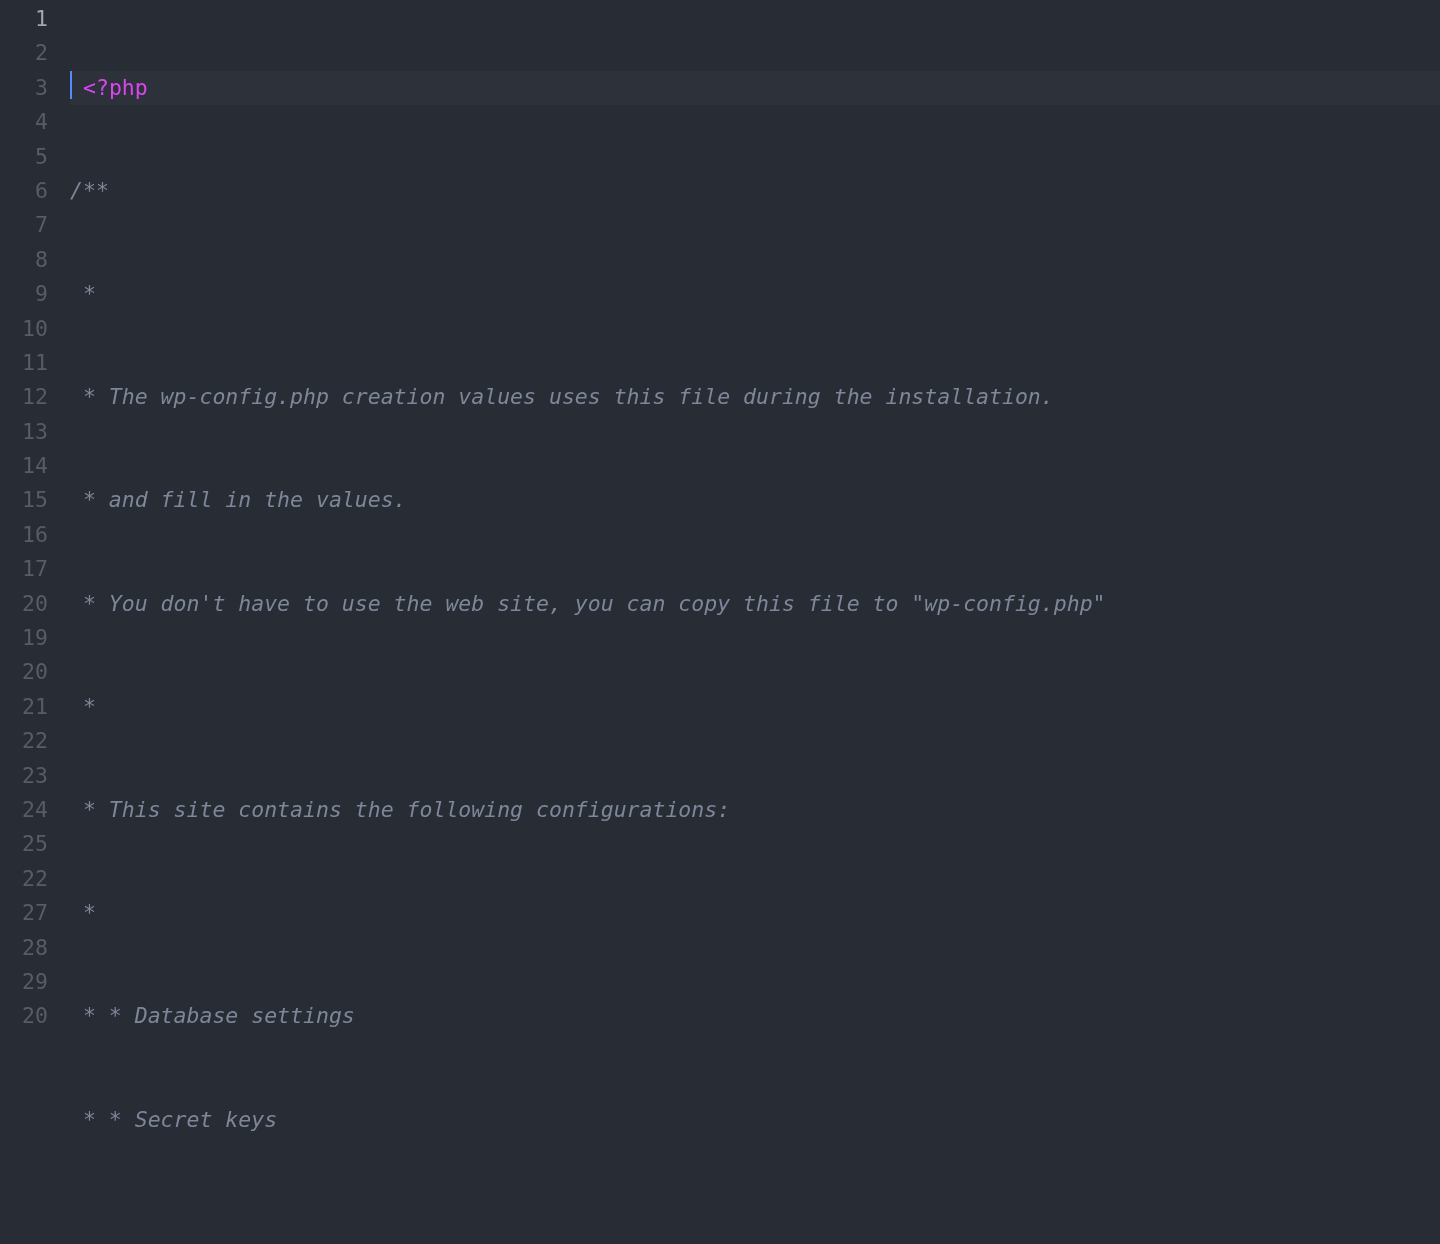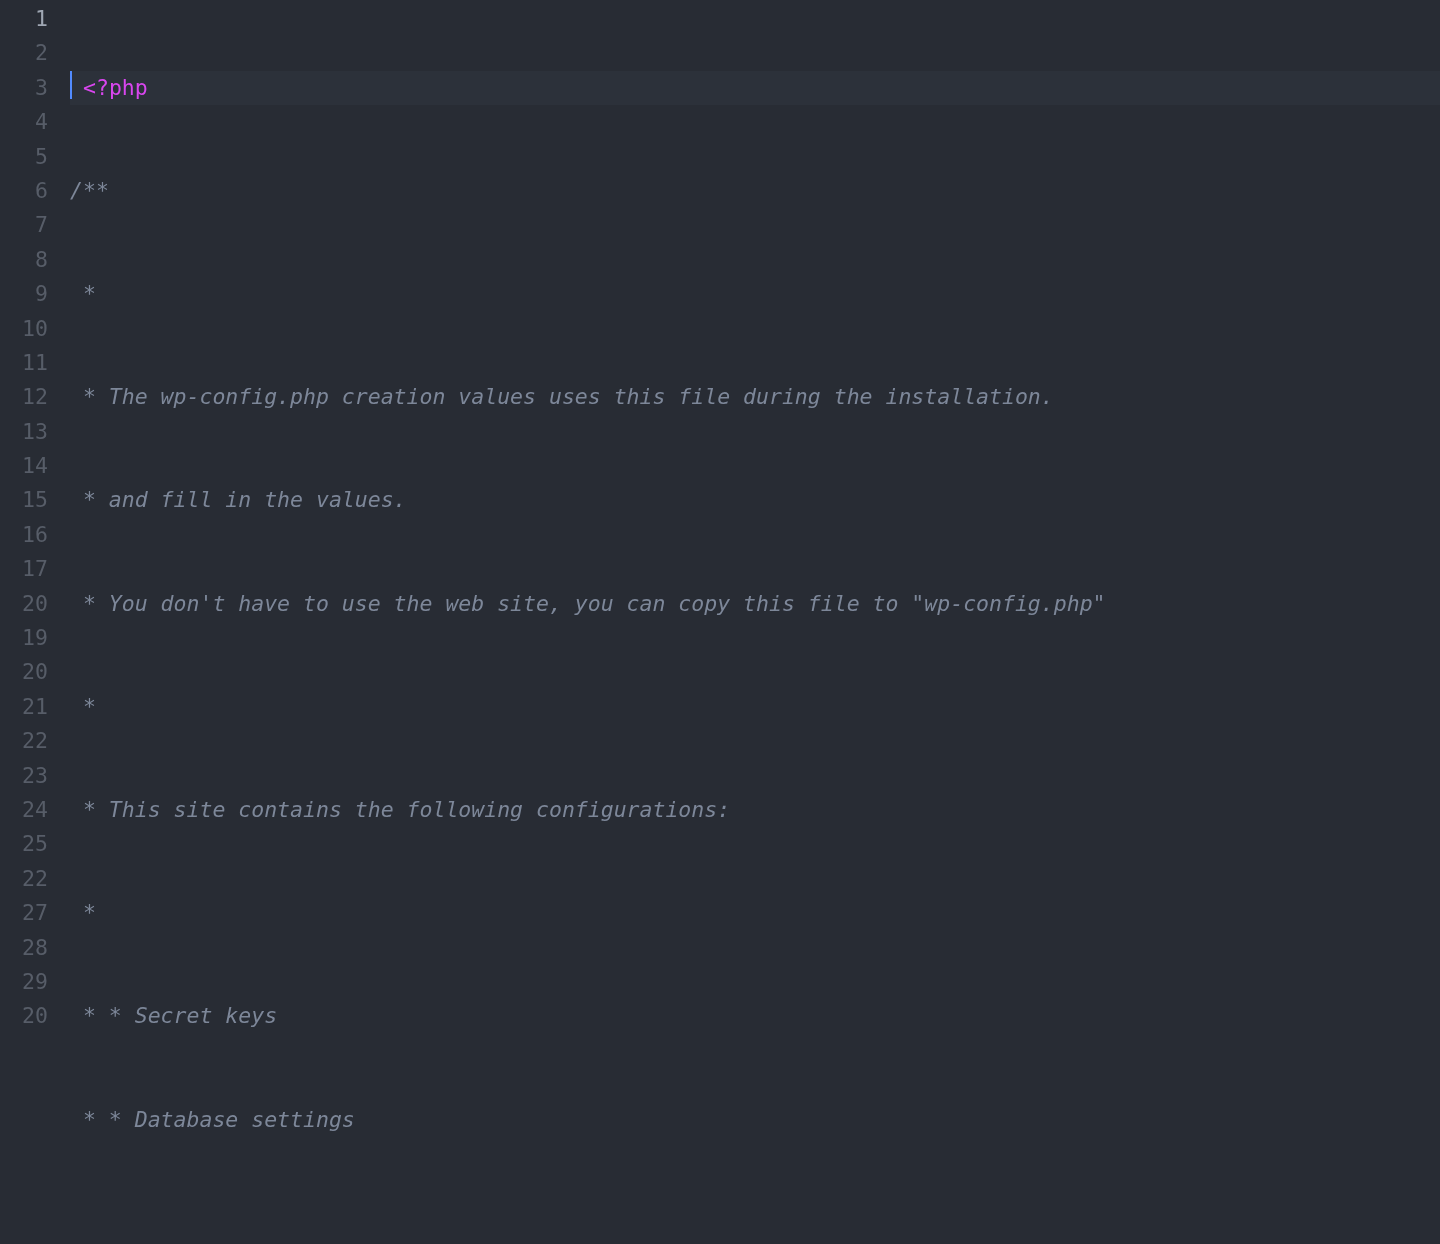--- a/index.html
+++ b/index.html
@@ -81,22 +81,22 @@
 <div class="code">
   <span class="line current"><span class="cursor"></span><span class="tag">&lt;?php</span></span>
   <span class="line"><span class="comment">/**</span></span>
   <span class="line"><span class="comment"> *</span></span>
   <span class="line"><span class="comment"> * The wp-config.php creation values uses this file during the installation.</span></span>
   <span class="line"><span class="comment"> * and fill in the values.</span></span>
   <span class="line"><span class="comment"> * You don't have to use the web site, you can copy this file to "wp-config.php"</span></span>
   <span class="line"><span class="comment"> *</span></span>
   <span class="line"><span class="comment"> * This site contains the following configurations:</span></span>
   <span class="line"><span class="comment"> *</span></span>
+  <span class="line"><span class="comment"> * * Database settings</span></span>
   <span class="line"><span class="comment"> * * Secret keys</span></span>
-  <span class="line"><span class="comment"> * * Database settings</span></span>
   
   
   
   
   
   
   
   
   
   

